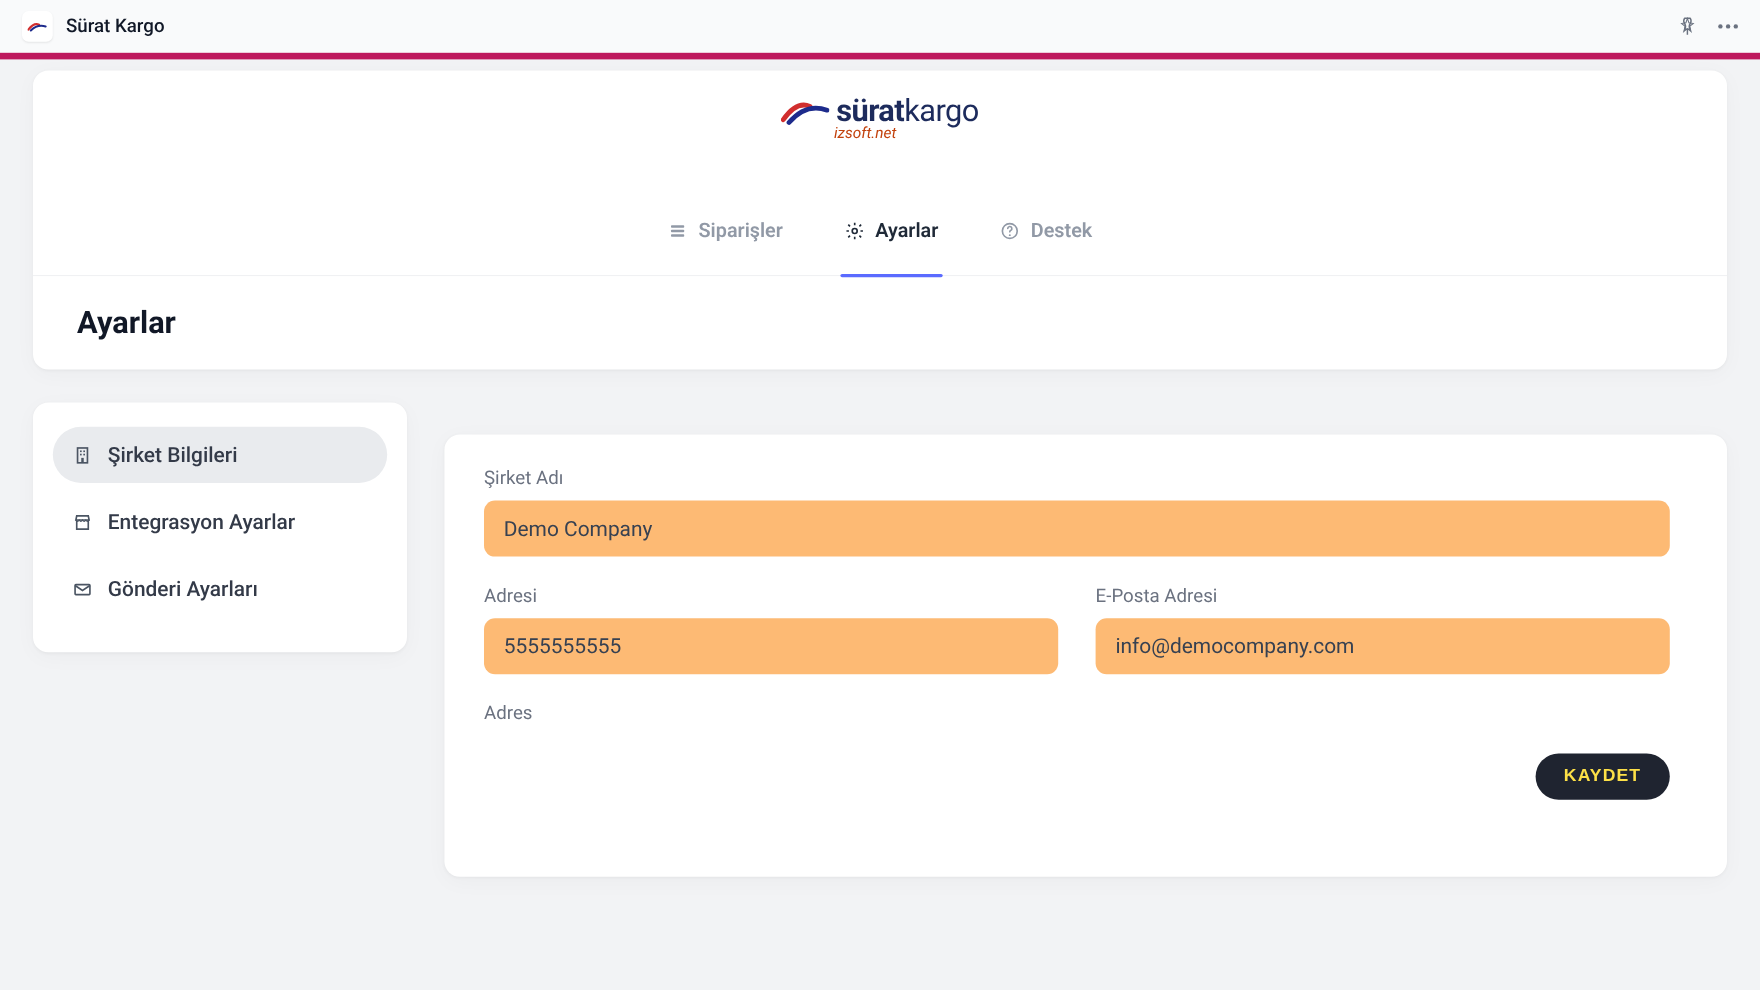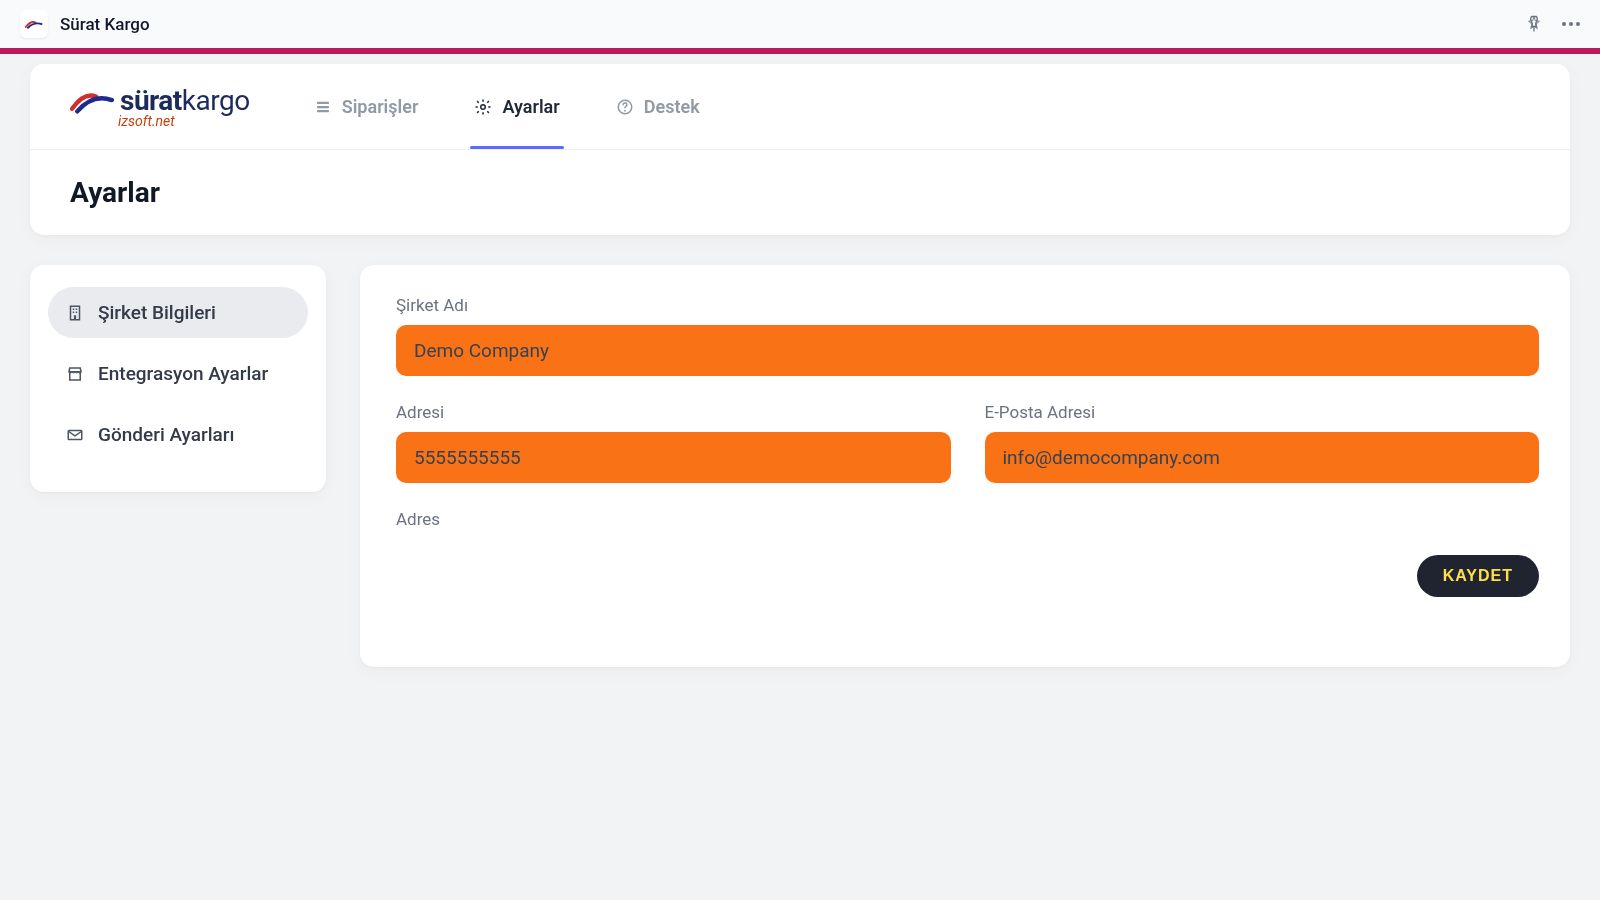--- a/index.html
+++ b/index.html
@@ -67,20 +67,21 @@
     
     .header-card {
       margin: 10px 30px 0 30px;
     }
     .header-nav {
       display: flex;
       align-items: center;
       padding: 20px 40px;
       gap: 60px;
       border-bottom: 1px solid #f0f1f3;
+      flex-direction: column;
     }
     .logo-wrap {
       display: flex;
       flex-direction: column;
       align-items: flex-start;
     }
     .logo { display: flex; align-items: center; gap: 6px; }
     .logo-swoosh { width: 44px; height: 26px; }
     .logo-text {
       font-weight: 700;
@@ -134,21 +135,21 @@
     }
 
     
     .content {
       display: flex;
       gap: 34px;
       margin: 30px 30px 0 30px;
       align-items: flex-start;
     }
     .sidebar {
-      width: 296px;
+      width: 340px;
       padding: 22px 18px;
     }
     .side-item {
       display: flex;
       align-items: center;
       gap: 14px;
       padding: 14px 18px;
       border-radius: 26px;
       font-size: 19px;
       font-weight: 500;
@@ -156,35 +157,36 @@
       cursor: pointer;
       margin-bottom: 10px;
     }
     .side-item.active {
       background: #e9ebee;
     }
     .side-item svg { width: 18px; height: 18px; color: #4b5563; flex-shrink: 0; }
 
     .main {
       flex: 1;
-      padding: 30px 31px 40px 36px;
+      padding: 30px 52px 40px 36px;
+      margin-top: 29px;
     }
     .form-row {
       display: flex;
       gap: 34px;
       margin-bottom: 26px;
     }
     .form-group { flex: 1; display: flex; flex-direction: column; gap: 10px; }
     .form-label {
       font-size: 17px;
       color: #6b7280;
       font-weight: 400;
     }
     .form-input {
-      background: #f97316;
+      background: #fdba74;
       border: none;
       border-radius: 10px;
       padding: 14px 18px;
       font-size: 19px;
       color: #374151;
       outline: none;
       width: 100%;
       font-family: inherit;
     }
     .save-row {

